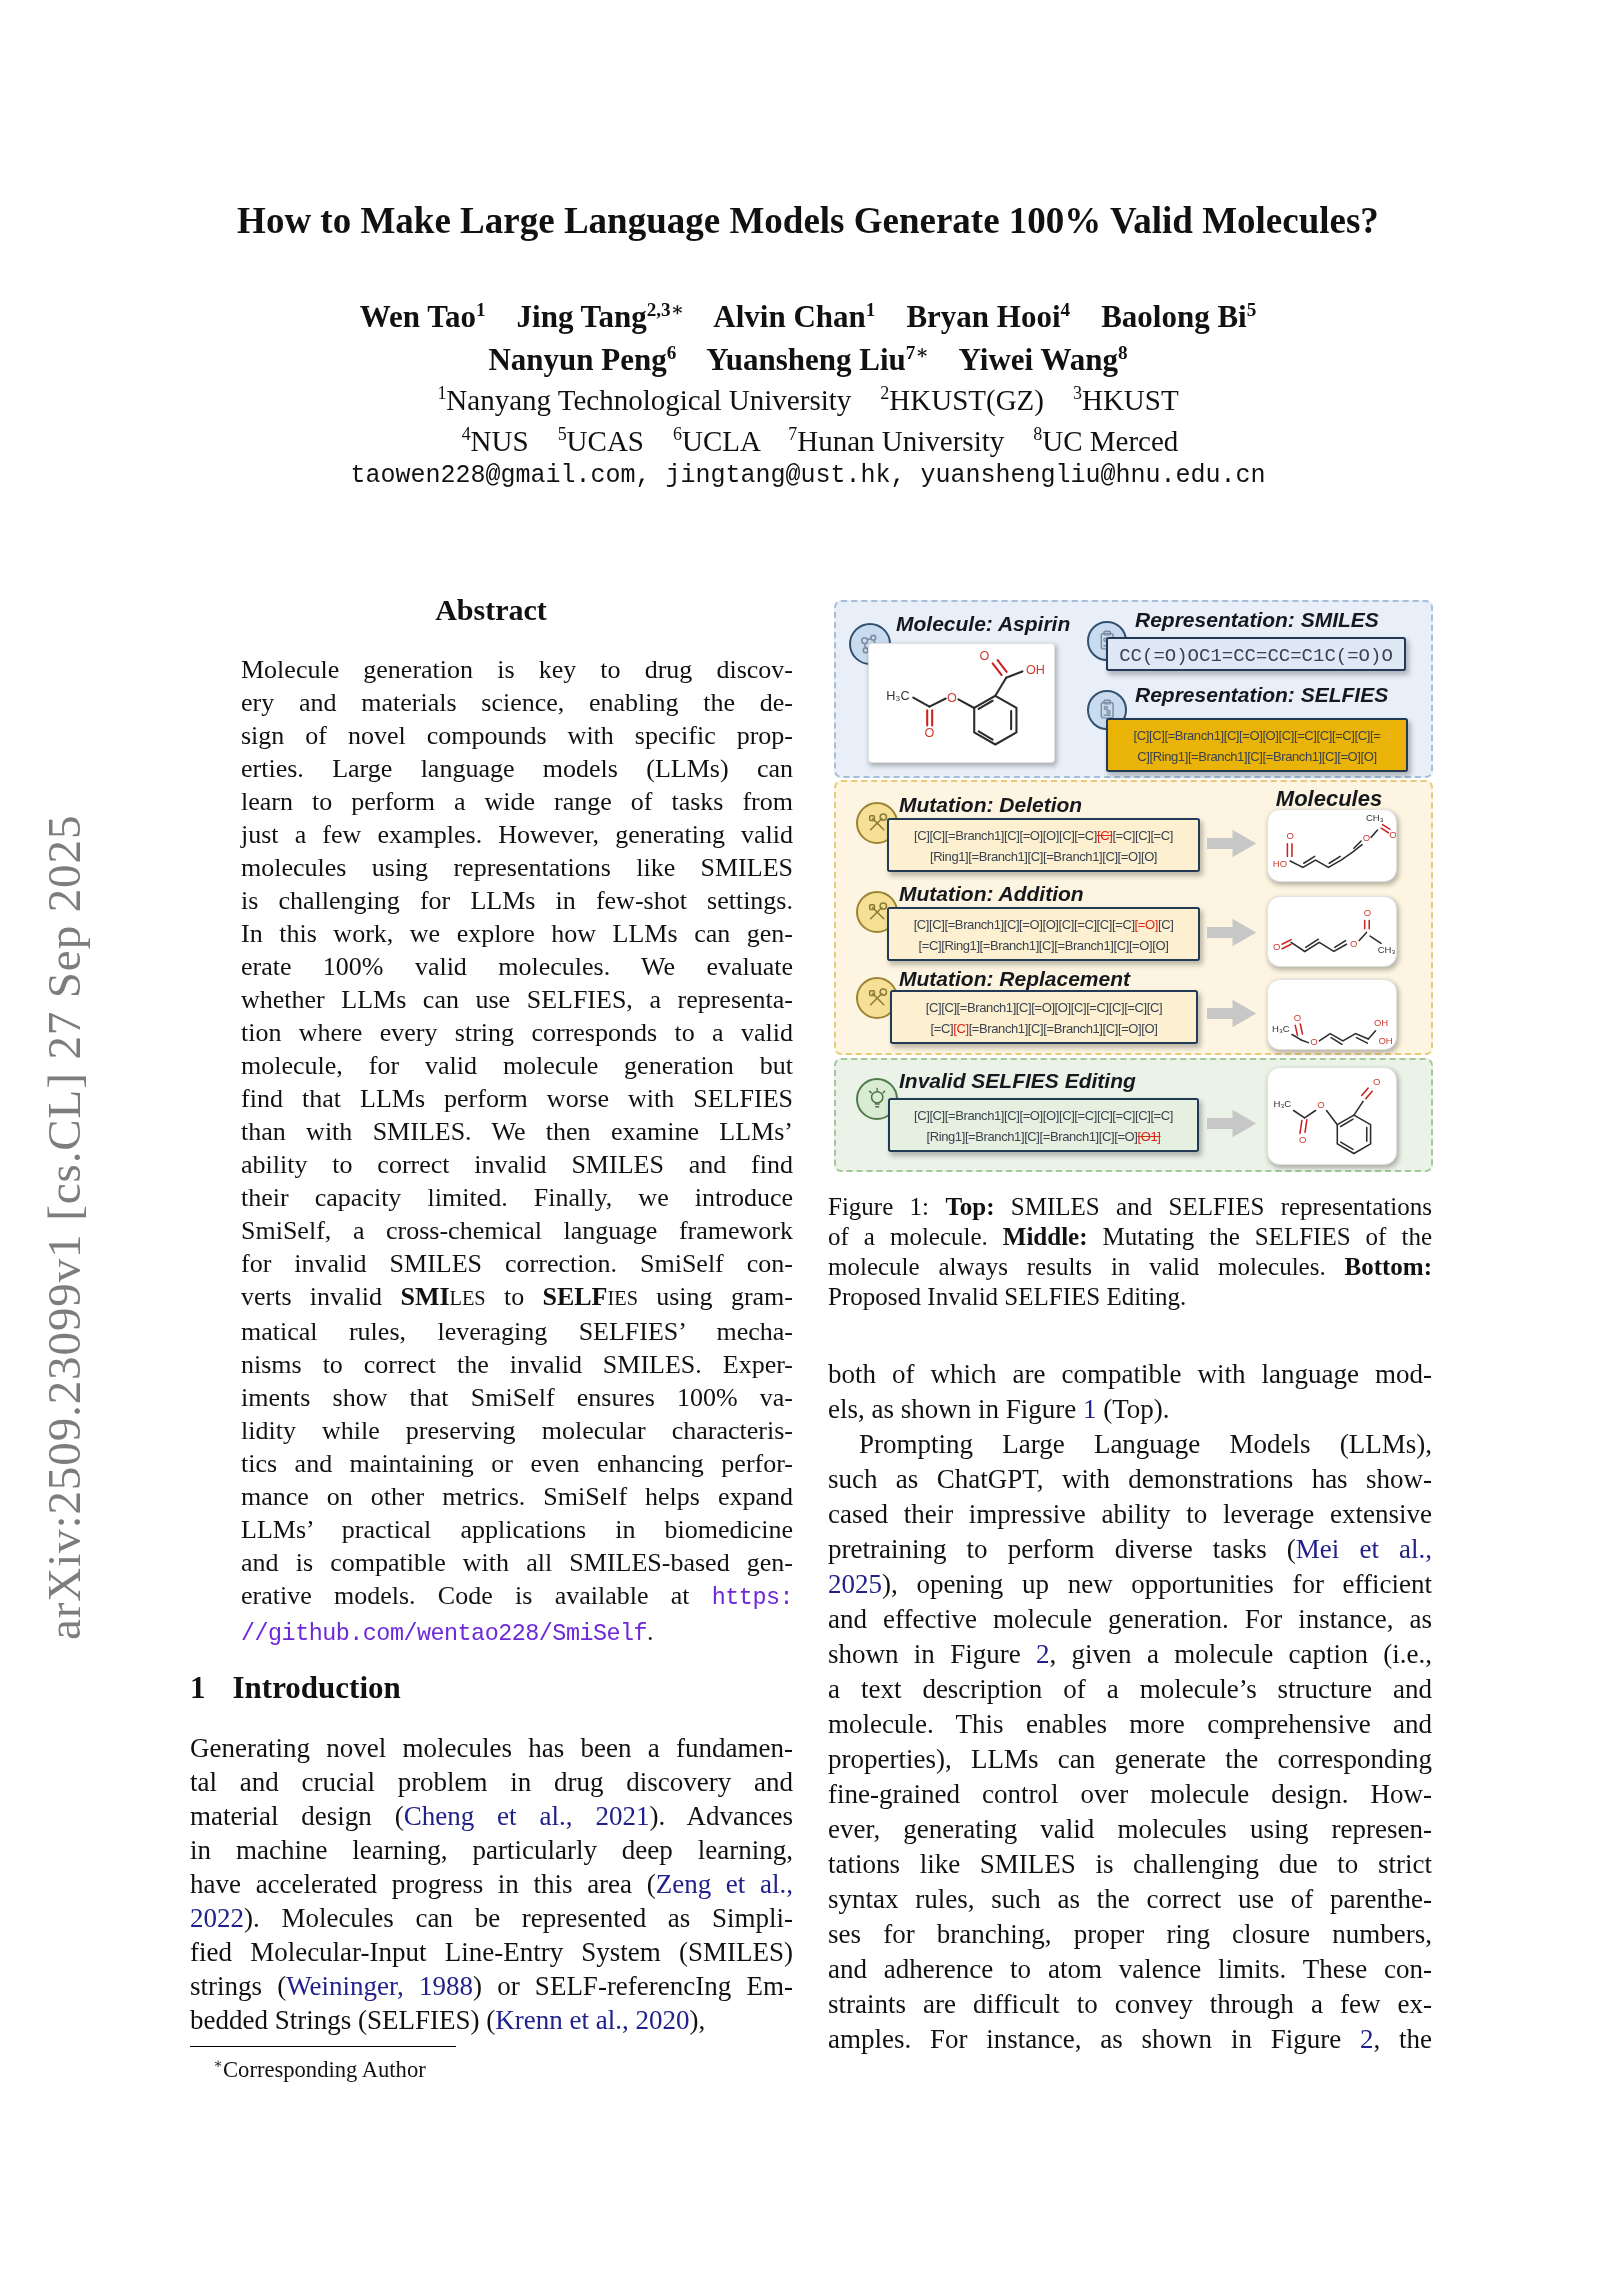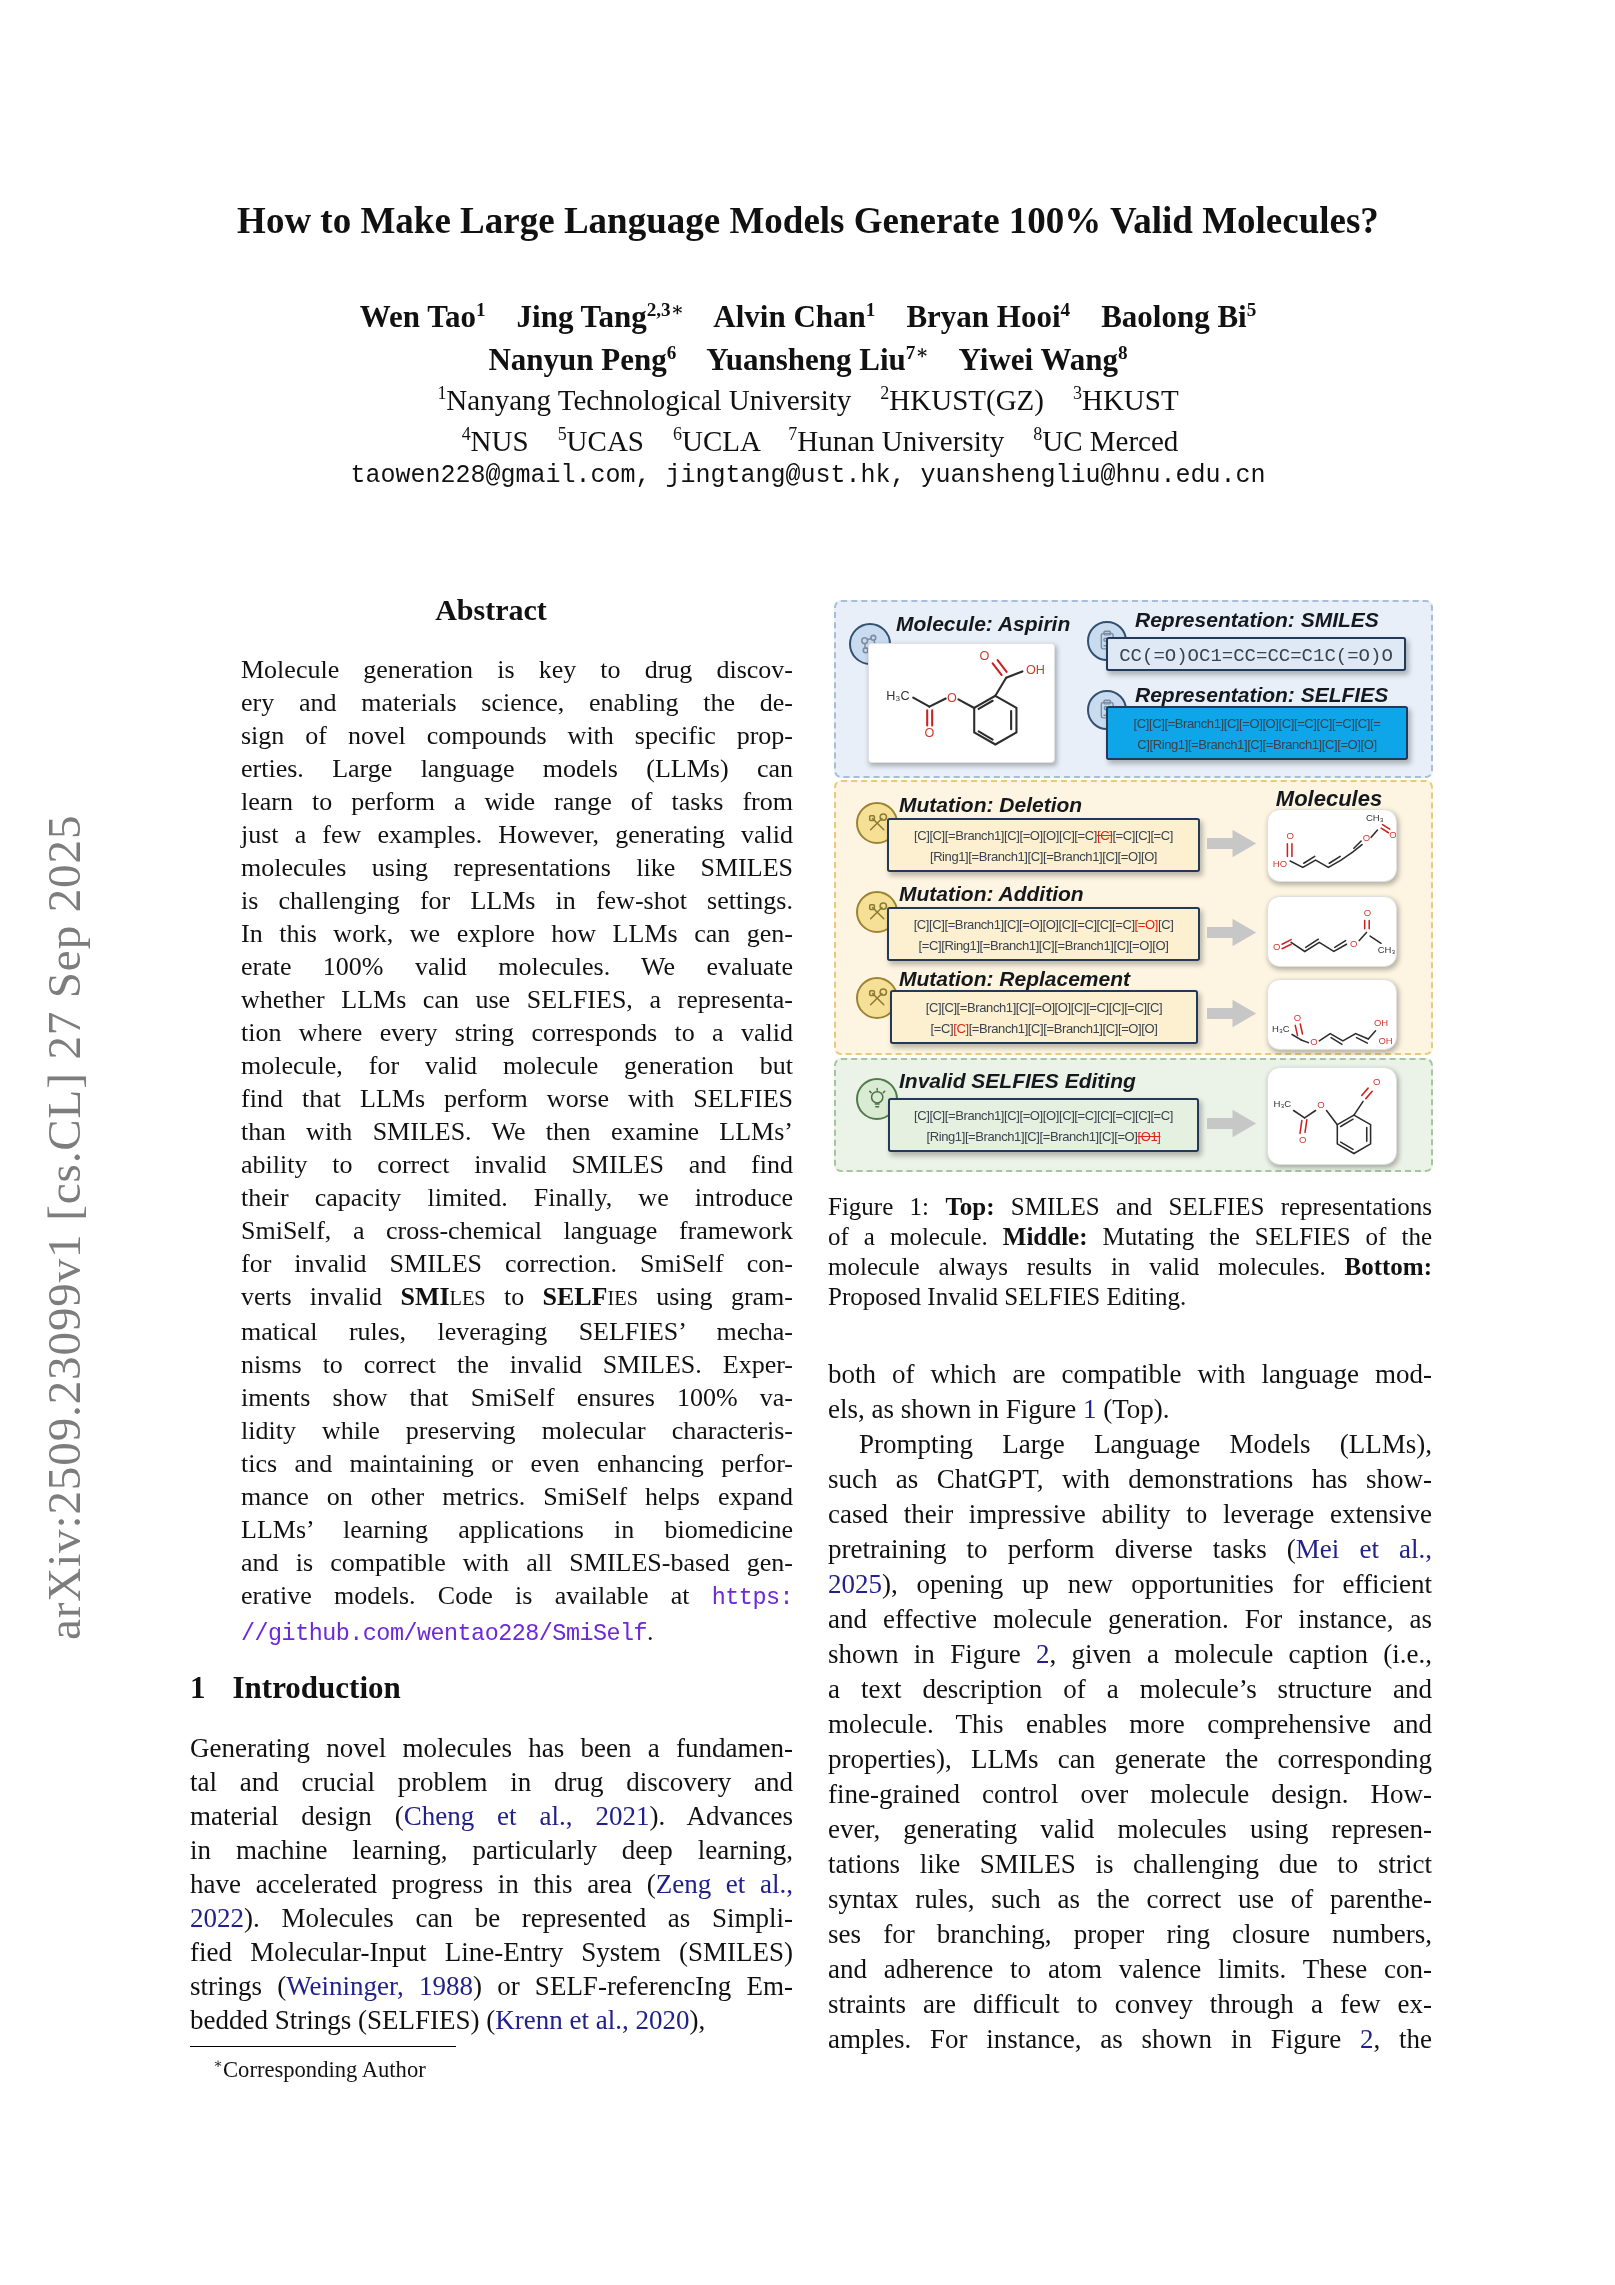--- a/index.html
+++ b/index.html
@@ -66,21 +66,21 @@
             font-size:21px; font-weight:bold; font-style:italic; color:#15181d; white-space:nowrap; }
   .iconc  { position:absolute; width:42px; height:42px; border-radius:50%;
             display:flex; align-items:center; justify-content:center; box-sizing:border-box; }
   .iconc.blue   { background:#c9dcef; border:2.7px solid #33506f; }
   .iconc.yellow { background:#f6e096; border:2.7px solid #9a8434; }
   .iconc.green  { background:#d9ecd3; border:2.7px solid #507a49; }
 
   .tokbox { position:absolute; box-sizing:border-box; border:2.7px solid #223a57; border-radius:2.7px;
             box-shadow:2.7px 3.6px 5.4px rgba(0,0,0,0.25); padding-top:4.5px; }
   .tokbox.smiles  { background:#dfe9f6; }
-  .tokbox.selfies { background:#0ea5e9; }
+  .tokbox.selfies { background:#eab308;margin-top:12px; }
   .tokbox.mut     { background:#fcf0d0; }
   .tokbox.inv     { background:#e6f0e0; }
   .tokline { font-family:"Liberation Sans","DejaVu Sans",sans-serif; font-size:13px;
              letter-spacing:-0.4px; line-height:21px; text-align:center; white-space:nowrap;
              color:#39424e; }
   .smiline { font-family:Liberation Mono, monospace; font-size:19px;
              line-height:24.4px; text-align:center; color:#39424e; }
   .red       { color:#df2318; }
   .redstrike { color:#df2318; text-decoration:line-through; }
 
@@ -136,21 +136,21 @@
       <div class="tline">their capacity limited. Finally, we introduce</div>
       <div class="tline">SmiSelf, a cross-chemical language framework</div>
       <div class="tline">for invalid SMILES correction. SmiSelf con-</div>
       <div class="tline"><span>verts invalid </span><span class="b">SMI</span><span class="bsc">LES</span><span> to </span><span class="b">SELF</span><span class="bsc">IES</span><span> using gram-</span></div>
       <div class="tline">matical rules, leveraging SELFIES’ mecha-</div>
       <div class="tline">nisms to correct the invalid SMILES. Exper-</div>
       <div class="tline">iments show that SmiSelf ensures 100% va-</div>
       <div class="tline">lidity while preserving molecular characteris-</div>
       <div class="tline">tics and maintaining or even enhancing perfor-</div>
       <div class="tline">mance on other metrics. SmiSelf helps expand</div>
-      <div class="tline">LLMs’ learning applications in biomedicine</div>
+      <div class="tline">LLMs’ practical applications in biomedicine</div>
       <div class="tline">and is compatible with all SMILES-based gen-</div>
       <div class="tline"><span>erative models. Code is available at </span><span class="lkm">https:</span></div>
       <div class="tline last"><span class="lkm">//github.com/wentao228/SmiSelf</span><span>.</span></div>
     </div>
 
   <div class="intro-head">
     <span>1</span>
     <span>Introduction</span>
   </div>
   <div class="intro-text">

